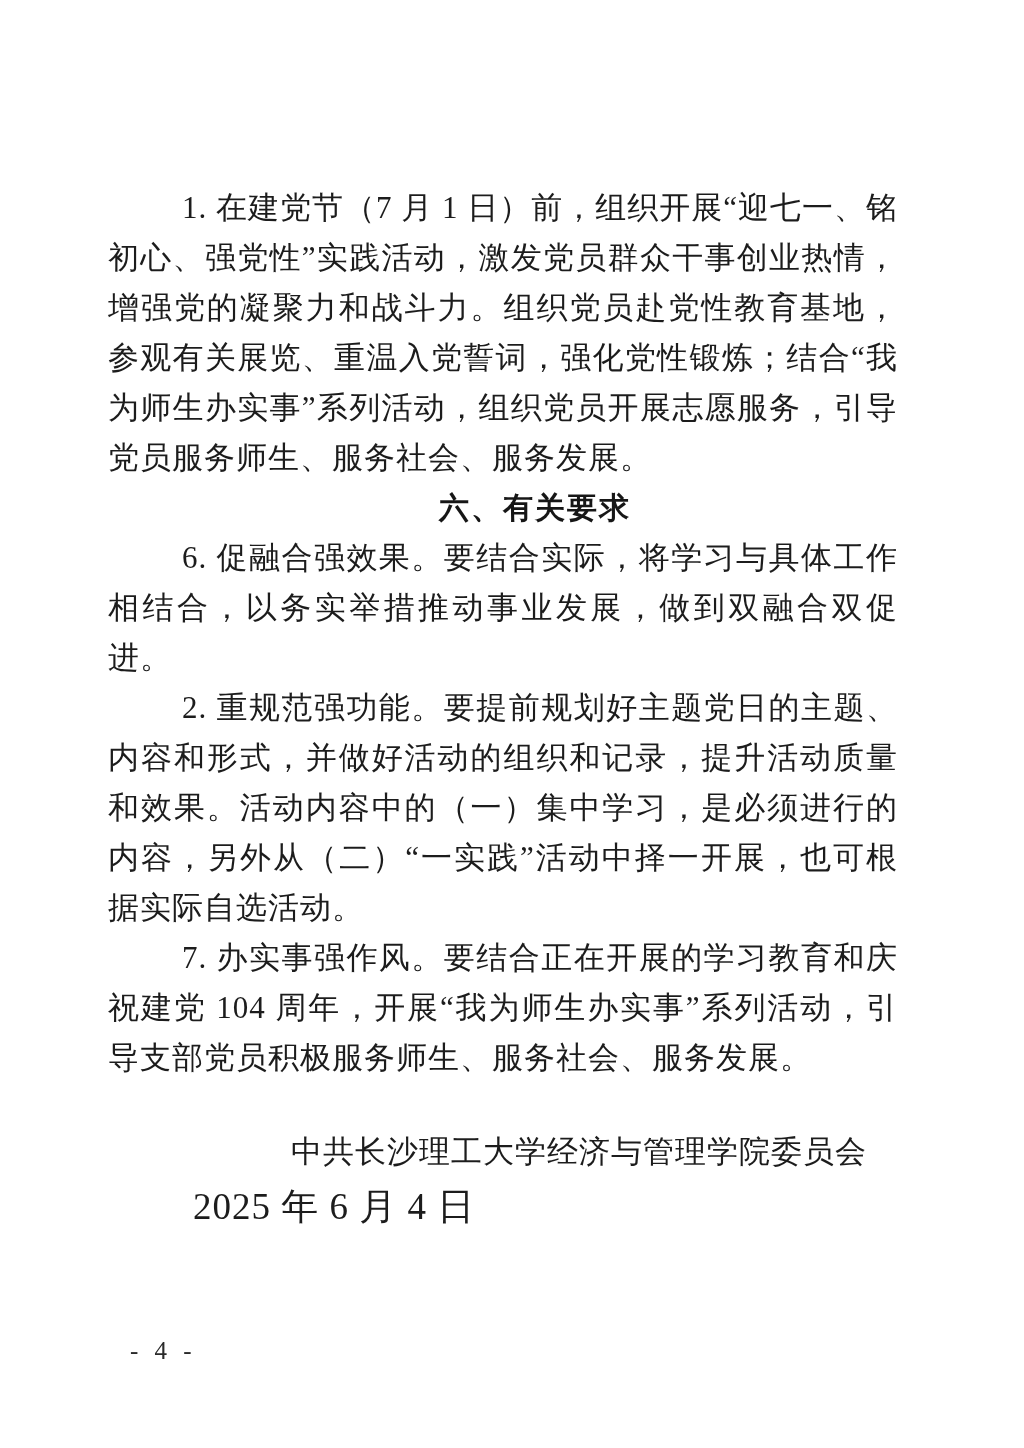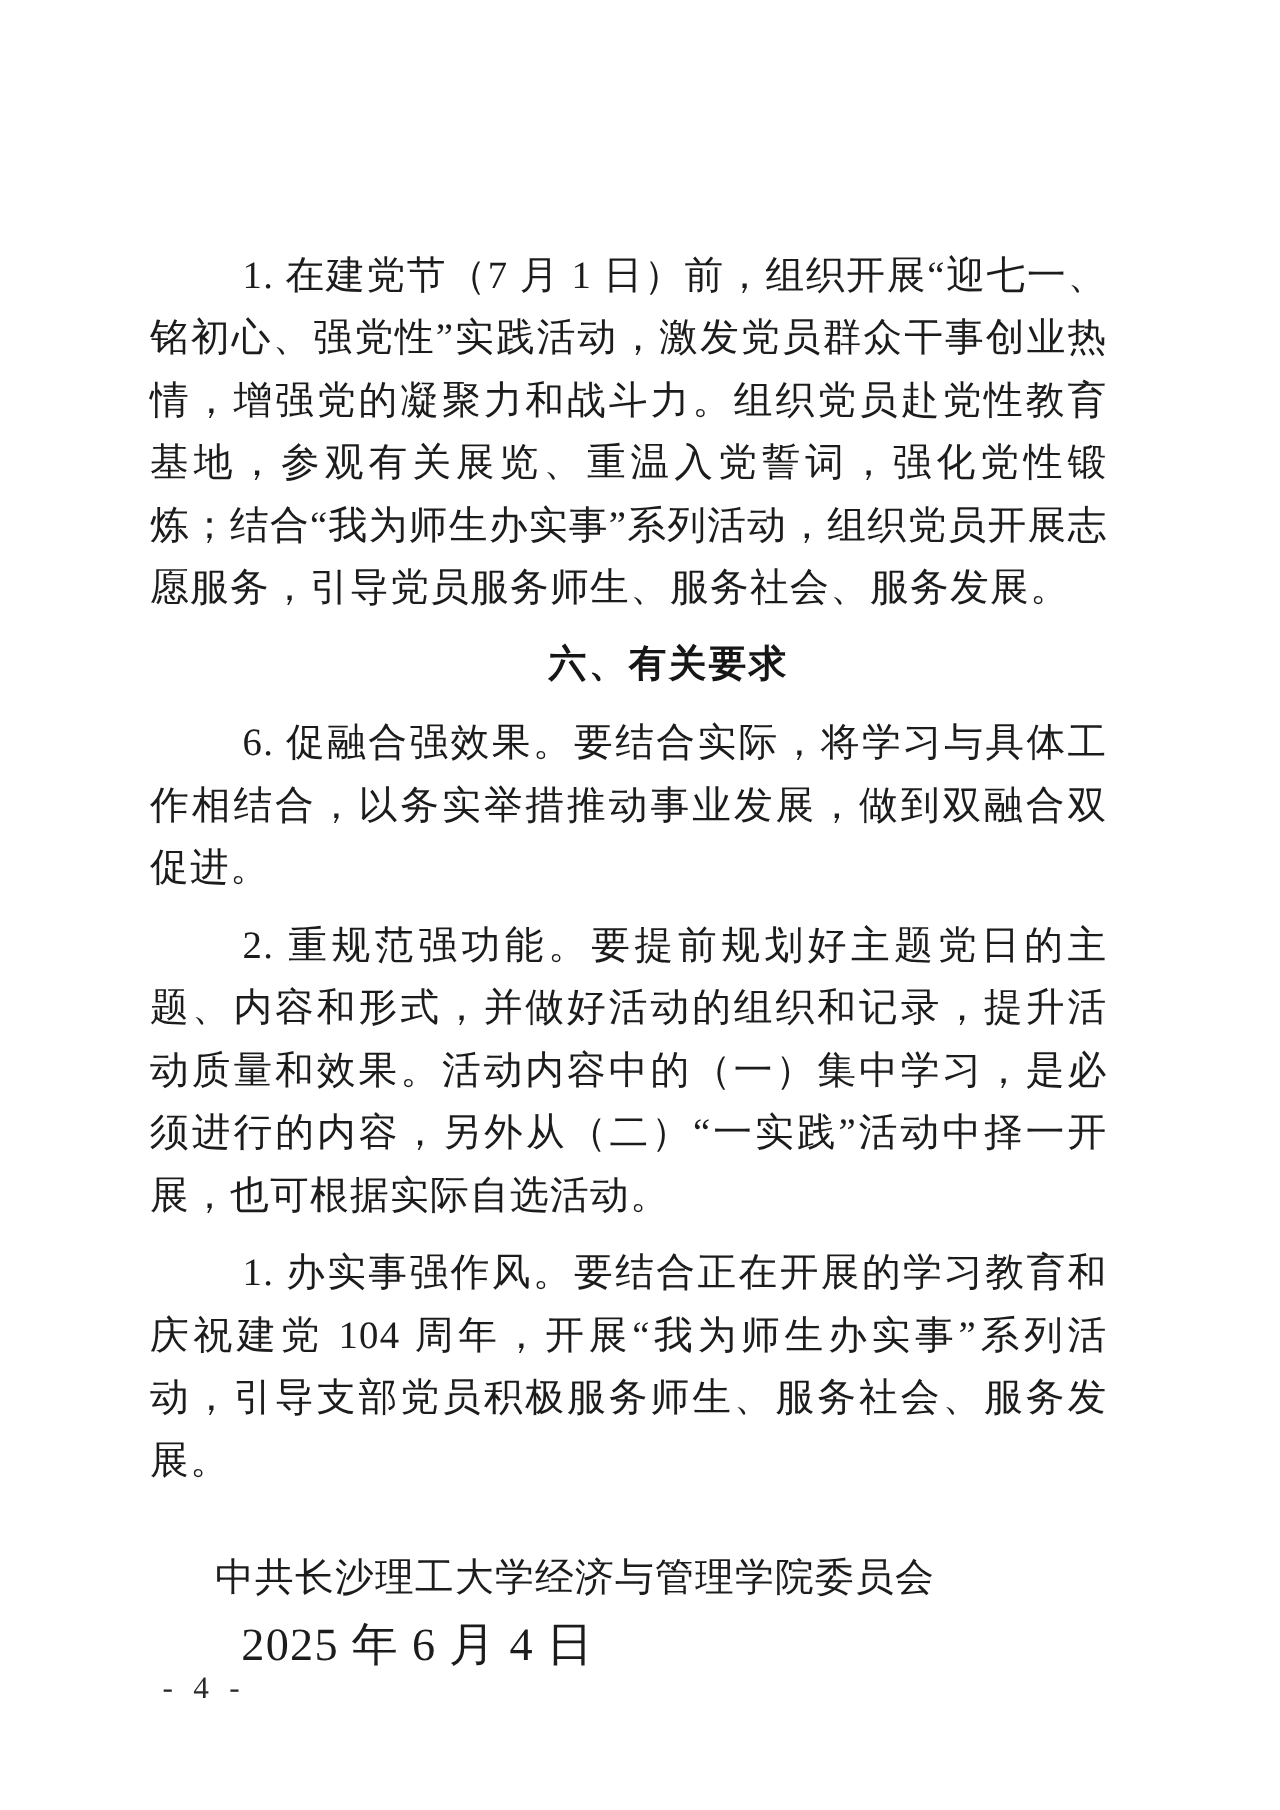--- a/index.html
+++ b/index.html
@@ -20,21 +20,21 @@
     inset: 0;
     background: #ffffff;
   }
   .content {
     position: absolute;
     left: 108px;
     top: 183px;
     width: 790px;
   }
   .para {
-    margin: 12px;
+    margin: 0;
     font-size: 31px;
     line-height: 50px;
     letter-spacing: 1px;
     text-align: justify;
     text-justify: inter-character;
     text-indent: 74px;
     word-break: break-all;
   }
   .section-heading {
     margin: 0;
@@ -49,23 +49,23 @@
   }
   .lead {
     
     font-style: normal;
   }
   .signature {
     margin-top: 44px;
     font-size: 31px;
     line-height: 50px;
     letter-spacing: 1px;
-    text-align: left;
+    text-align: center;
     position: relative;
-    left: 64px;
+    left: 76px;
     white-space: nowrap;
   }
   .date {
     margin-top: 5px;
     font-size: 37px;
     line-height: 50px;
     letter-spacing: 1px;
     position: relative;
     left: 85px;
     white-space: nowrap;
@@ -90,21 +90,21 @@
 
     <p class="para">1. 在建党节（7 月 1 日）前，组织开展“迎七一、铭初心、强党性”实践活动，激发党员群众干事创业热情，增强党的凝聚力和战斗力。组织党员赴党性教育基地，参观有关展览、重温入党誓词，强化党性锻炼；结合“我为师生办实事”系列活动，组织党员开展志愿服务，引导党员服务师生、服务社会、服务发展。</p>
 
 
     <h2 class="section-heading">六、有关要求</h2>
 
     <p class="para"><span class="lead">6. 促融合强效果。</span><span>要结合实际，将学习与具体工作相结合，以务实举措推动事业发展，做到双融合双促进。</span></p>
 
     <p class="para"><span class="lead">2. 重规范强功能。</span><span>要提前规划好主题党日的主题、内容和形式，并做好活动的组织和记录，提升活动质量和效果。活动内容中的（一）集中学习，是必须进行的内容，另外从（二）“一实践”活动中择一开展，也可根据实际自选活动。</span></p>
 
-    <p class="para"><span class="lead">1. 办实事强作风。</span><span>要结合正在开展的学习教育和庆祝建党 104 周年，开展“我为师生办实事”系列活动，引导支部党员积极服务师生、服务社会、服务发展。</span></p>
+    <p class="para"><span class="lead">7. 办实事强作风。</span><span>要结合正在开展的学习教育和庆祝建党 104 周年，开展“我为师生办实事”系列活动，引导支部党员积极服务师生、服务社会、服务发展。</span></p>
 
     <div class="signature">中共长沙理工大学经济与管理学院委员会</div>
 
     <div class="date">2025 年 6 月 4 日</div>
 
   </main>
 
   <div class="footer">- 4 -</div>
 
 </div>

